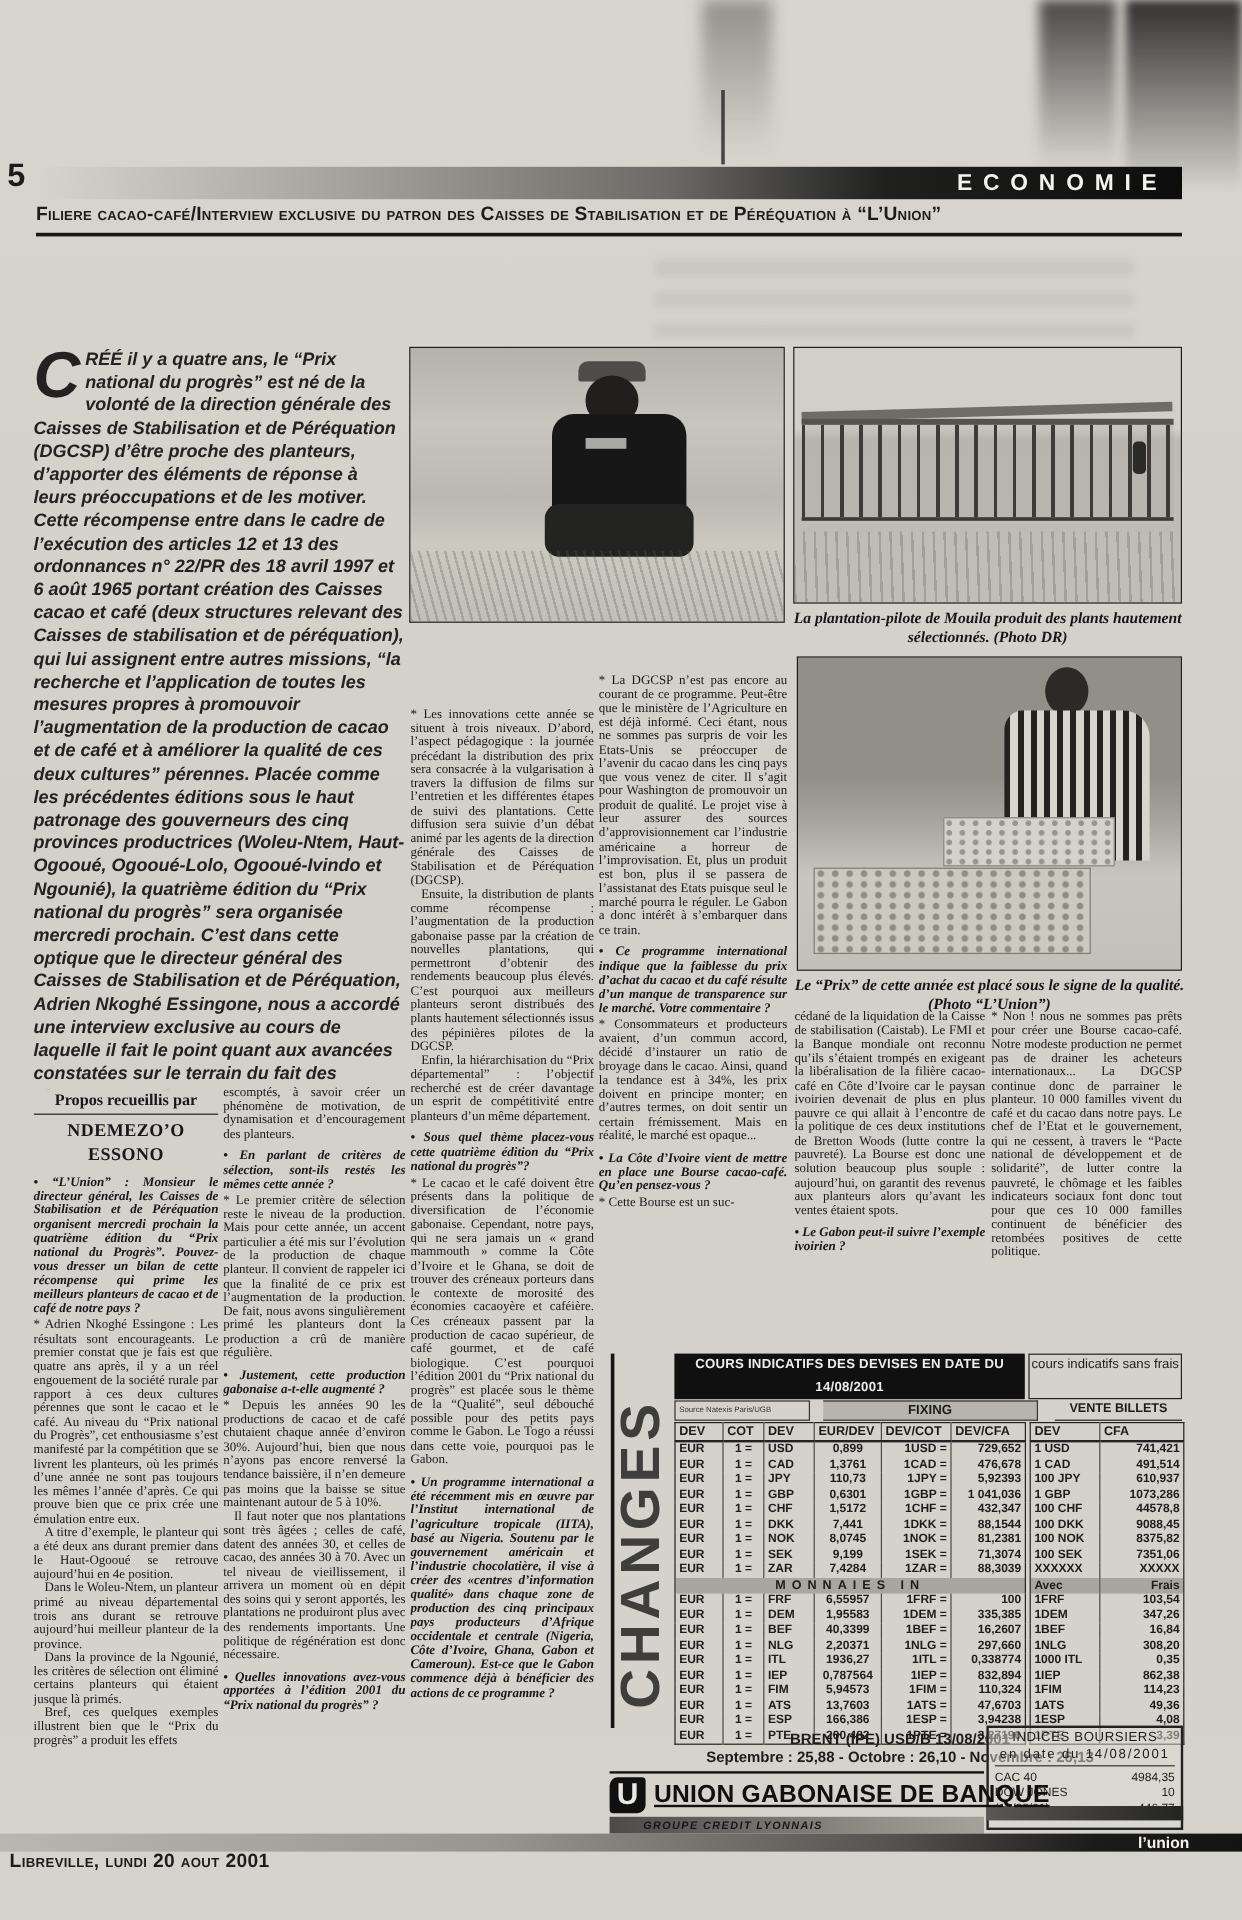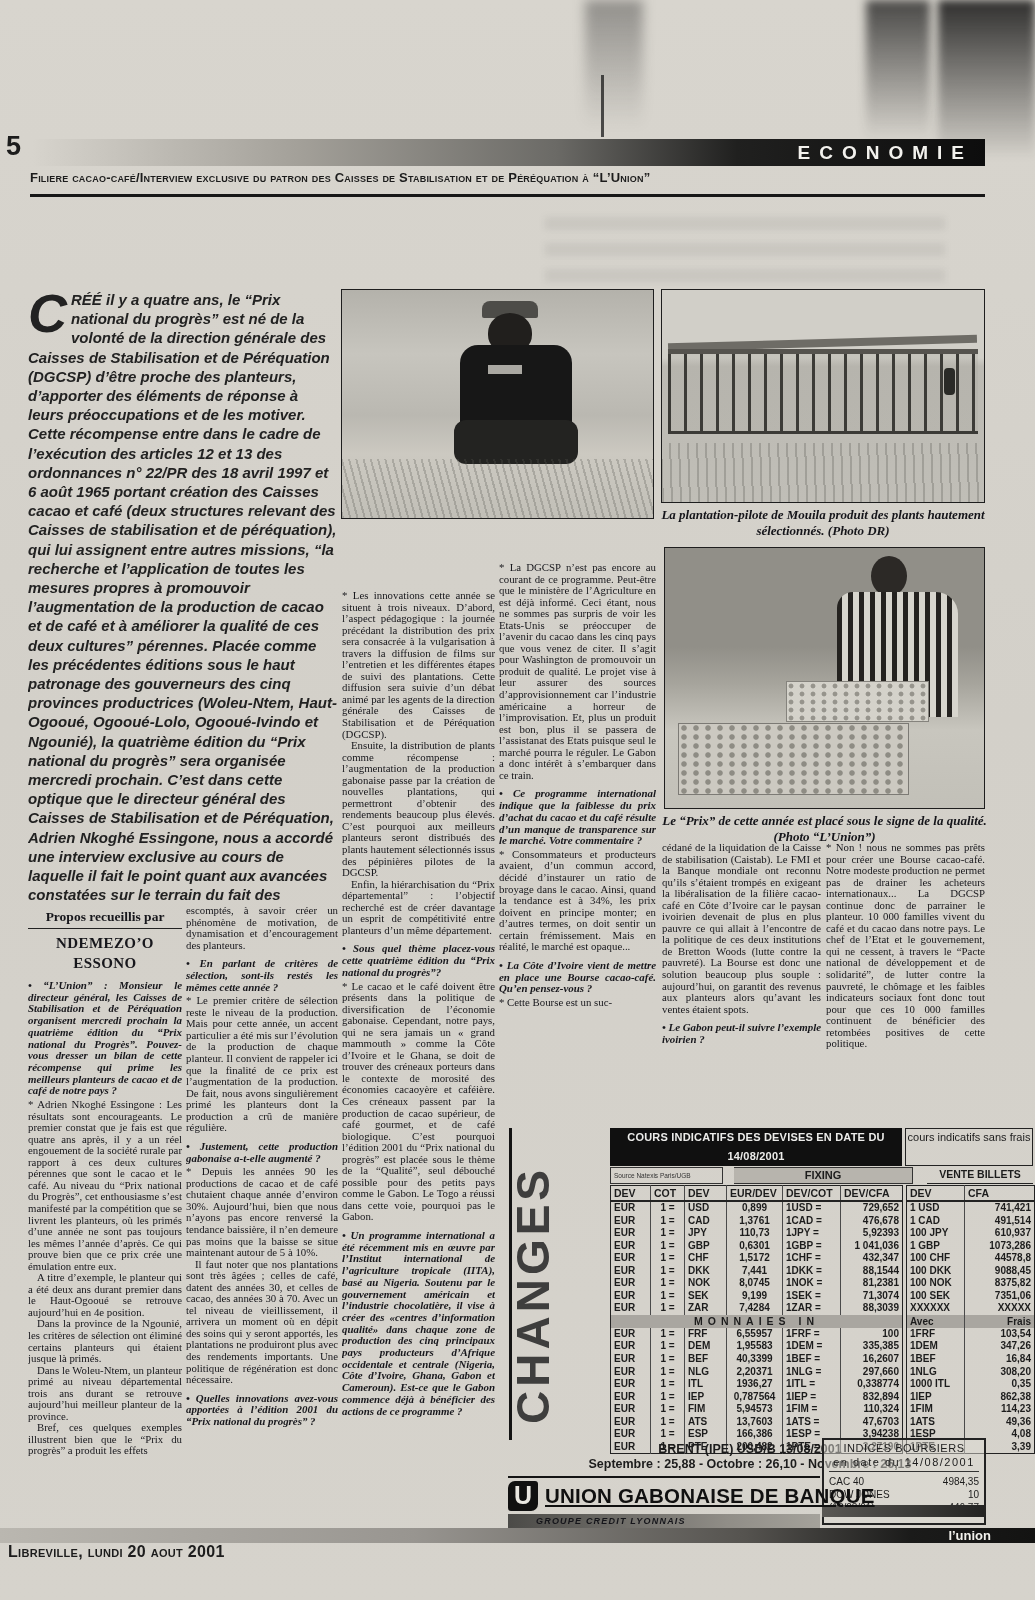--- a/index.html
+++ b/index.html
@@ -11,21 +11,21 @@
   .art1{left:585px;top:0;width:58px;height:128px;background:linear-gradient(180deg,rgba(40,40,40,.40),rgba(40,40,40,0));filter:blur(6px);}
   .art2{left:866px;top:0;width:64px;height:140px;background:linear-gradient(180deg,rgba(25,25,25,.75),rgba(25,25,25,0));filter:blur(5px);}
   .art3{left:938px;top:0;width:97px;height:155px;background:linear-gradient(180deg,rgba(18,18,18,.85),rgba(30,30,30,.03));filter:blur(4px);}
   .art4{left:601px;top:75px;width:3px;height:62px;background:#1a1a1a;opacity:.75;}
   .ghost{left:545px;top:212px;width:400px;height:70px;background:repeating-linear-gradient(0deg,rgba(95,95,92,.10) 0 13px,rgba(95,95,92,0) 13px 26px);filter:blur(3px);}
   
   .pagenum{left:6px;top:131px;font:700 27px "Liberation Sans",sans-serif;}
   .section-bar{left:32px;top:139px;width:953px;height:27px;display:flex;justify-content:flex-end;align-items:center;padding-right:12px;box-sizing:border-box;
     background:linear-gradient(90deg,rgba(130,128,122,0) 0%,#a3a099 28%,#6b6a66 55%,#20201f 74%,#0d0d0d 100%);}
   .section-title{color:#f3f2ee;font:700 19px "Liberation Sans",sans-serif;letter-spacing:9px;}
-  .kicker{left:30px;top:170px;width:945px;font-family:"Liberation Sans",sans-serif;font-weight:700;font-size:13px;font-variant:small-caps;letter-spacing:.2px;}
+  .kicker{left:30px;top:170px;width:945px;font-family:"Liberation Sans",sans-serif;font-weight:700;font-size:16px;font-variant:small-caps;letter-spacing:.2px;}
   .kicker-rule{left:30px;top:194px;width:955px;height:3px;background:#171717;}
   .headline{left:58px;top:200px;width:884px;margin:0;text-align:center;font:700 37px/41px "Liberation Sans",sans-serif;letter-spacing:-.5px;color:#0e0e0e;}
   
   .lead{left:28px;top:290px;width:310px;height:618px;font:italic 700 15px/19.2px "Liberation Sans",sans-serif;overflow:hidden;color:#222;}
   .dropcap{float:left;font:italic 700 54px/42px "Liberation Sans",sans-serif;margin:2px 4px 0 0;}
   
   .photo{position:absolute;border:1px solid #1e1e1e;overflow:hidden;box-sizing:border-box;}
   .photo1{left:341px;top:289px;width:313px;height:230px;background:linear-gradient(180deg,#b4b2ab 0%,#c7c5be 28%,#bab8b1 55%,#ccc9c1 72%,#c1bfb7 100%);}
   .p1-cap-hat{position:absolute;left:45%;top:5%;width:56px;height:17px;background:#4d4c48;border-radius:8px 8px 2px 2px;}
   .p1-head{position:absolute;left:47%;top:10%;width:44px;height:40px;background:#211f1d;border-radius:50% 50% 45% 45%;}
@@ -62,41 +62,41 @@
   .c4{left:499px;top:562px;width:157px;height:565px;}
   .c5{left:662px;top:842px;width:159px;height:288px;}
   .c6{left:826px;top:842px;width:159px;height:288px;}
   .byline{text-align:center;margin:0 0 7px;}
   .byline-prefix{font:700 13.5px/17px "Liberation Serif",serif;border-bottom:1.5px solid #222;padding-bottom:3px;display:block;}
   .byline-name{font:700 15px/20px "Liberation Serif",serif;letter-spacing:.4px;display:block;padding-top:4px;}
   
   .changes-leftline{left:509px;top:1128px;width:3px;height:312px;background:#141414;}
   .changes-vertical{left:506px;top:1150px;width:54px;height:290px;writing-mode:vertical-rl;transform:rotate(180deg);
     font:700 46px "Liberation Sans",sans-serif;letter-spacing:4px;color:#2e2e2e;text-align:center;opacity:.9;}
-  .changes-main{left:562px;top:1128px;width:423px;font-family:"Liberation Sans",sans-serif;margin-left:48px;}
+  .changes-main{left:562px;top:1128px;width:423px;font-family:"Liberation Sans",sans-serif;}
   .ch-row{display:flex;}
   .ch-title{width:292px;background:#101010;color:#ececea;font:700 11px/19px "Liberation Sans",sans-serif;text-align:center;letter-spacing:.2px;}
   .ch-nofee{margin-left:3px;flex:1;border:1.5px solid #222;font:400 11px/16px "Liberation Sans",sans-serif;text-align:center;box-sizing:border-box;}
   .ch-sub{margin-top:1px;gap:11px;}
   .ch-src{width:113px;border:1px solid #333;font:400 6.5px/15px "Liberation Sans",sans-serif;padding-left:3px;box-sizing:border-box;color:#333;}
   .ch-fix{width:179px;background:#b7b4ad;border:1px solid #333;border-left:none;text-align:center;font:700 11px/15px "Liberation Sans",sans-serif;box-sizing:border-box;}
   .ch-vente{margin-left:3px;flex:1;text-align:center;font:700 10.5px/15px "Liberation Sans",sans-serif;border-bottom:1.5px solid #222;box-sizing:border-box;}
   .ch-tables{display:flex;margin-top:1px;align-items:flex-start;}
   table.ct{border-collapse:collapse;table-layout:fixed;}
   table.t-fix{width:292px;border:1.5px solid #222;}
   table.t-vente{width:128px;margin-left:3px;border:1.5px solid #222;}
   .ct th{font:700 10.5px/14px "Liberation Sans",sans-serif;border-bottom:2px solid #222;text-align:left;padding:0 3px;}
   .ct td{font:700 10px/12.55px "Liberation Sans",sans-serif;padding:0 3px;white-space:nowrap;overflow:hidden;}
   .t-fix th+th,.t-fix td+td{border-left:1px solid #4a4a4a;}
   .t-vente th+th,.t-vente td+td{border-left:1px solid #4a4a4a;}
   .t-fix col.cdev{width:40px}.t-fix col.ccot{width:34px}.t-fix col.cdev2{width:42px}
   .t-fix col.ceur{width:56px}.t-fix col.ccot2{width:58px}.t-fix col.ccfa{width:62px}
   .t-fix td:nth-child(2){text-align:center;}
   .t-fix td:nth-child(4){text-align:center;}
-  .t-fix td:nth-child(5){text-align:left;}
+  .t-fix td:nth-child(5){text-align:right;}
   .t-fix td:nth-child(6){text-align:right;}
   .t-vente col.vdev{width:58px}.t-vente col.vcfa{width:70px}
   .t-vente td:last-child{text-align:right;}
   tr.band td{background:#a9a6a0;font:700 10.5px/13px "Liberation Sans",sans-serif;letter-spacing:5px;text-align:center;}
   tr.band2 td{background:#a9a6a0;font:700 10px/13px "Liberation Sans",sans-serif;text-align:left;letter-spacing:0;}
   
   .brent{left:540px;top:1442px;width:420px;text-align:center;font-family:"Liberation Sans",sans-serif;}
   .brent-l1{font:700 12.5px/15px "Liberation Sans",sans-serif;}
   .brent-l2{font:600 12.5px/15px "Liberation Sans",sans-serif;}
   .indices{left:822px;top:1438px;width:164px;border:2px solid #222;box-sizing:border-box;padding:2px 5px 9px;font-family:"Liberation Sans",sans-serif;background:rgba(222,219,212,.5);}
@@ -164,22 +164,22 @@
   <div class="caption cap3">Le “Prix” de cette année est placé sous le signe de la qualité.  (Photo “L’Union”)</div>
 
   <div class="col c1">
     <div class="byline">
       <span class="byline-prefix">Propos recueillis par</span>
       <span class="byline-name">NDEMEZO’O ESSONO</span>
     </div>
     <p class="q f">• “L’Union” : Monsieur le directeur général, les Caisses de Stabilisation et de Péréquation organisent mercredi prochain la quatrième édition du “Prix national du Progrès”. Pouvez-vous dresser un bilan de cette récompense qui prime les meilleurs planteurs de cacao et de café de notre pays ?</p>
     <p class="f">* Adrien Nkoghé Essingone : Les résultats sont encourageants. Le premier constat que je fais est que quatre ans après, il y a un réel engouement de la société rurale par rapport à ces deux cultures pérennes que sont le cacao et le café. Au niveau du “Prix national du Progrès”, cet enthousiasme s’est manifesté par la compétition que se livrent les planteurs, où les primés d’une année ne sont pas toujours les mêmes l’année d’après. Ce qui prouve bien que ce prix crée une émulation entre eux.</p>
     <p>A titre d’exemple, le planteur qui a été deux ans durant premier dans le Haut-Ogooué se retrouve aujourd’hui en 4e position.</p>
+    <p>Dans le Woleu-Ntem, un planteur primé au niveau départemental trois ans durant se retrouve aujourd’hui meilleur planteur de la province.</p>
     <p>Dans la province de la Ngounié, les critères de sélection ont éliminé certains planteurs qui étaient jusque là primés.</p>
-    <p>Dans le Woleu-Ntem, un planteur primé au niveau départemental trois ans durant se retrouve aujourd’hui meilleur planteur de la province.</p>
     <p>Bref, ces quelques exemples illustrent bien que le “Prix du progrès” a produit les effets</p>
   </div>
 
   <div class="col c2">
     <p class="f">escomptés, à savoir créer un phénomène de motivation, de dynamisation et d’encouragement des planteurs.</p>
     <p class="q">• En parlant de critères de sélection, sont-ils restés les mêmes cette année ?</p>
     <p class="f">* Le premier critère de sélection reste le niveau de la production. Mais pour cette année, un accent particulier a été mis sur l’évolution de la production de chaque planteur. Il convient de rappeler ici que la finalité de ce prix est l’augmentation de la production. De fait, nous avons singulièrement primé les planteurs dont la production a crû de manière régulière.</p>
     <p class="q">• Justement, cette production gabonaise a-t-elle augmenté ?</p>
     <p class="f">* Depuis les années 90 les productions de cacao et de café chutaient chaque année d’environ 30%. Aujourd’hui, bien que nous n’ayons pas encore renversé la tendance baissière, il n’en demeure pas moins que la baisse se situe maintenant autour de 5 à 10%.</p>
     <p>Il faut noter que nos plantations sont très âgées ; celles de café, datent des années 30, et celles de cacao, des années 30 à 70. Avec un tel niveau de vieillissement, il arrivera un moment où en dépit des soins qui y seront apportés, les plantations ne produiront plus avec des rendements importants. Une politique de régénération est donc nécessaire.</p>

